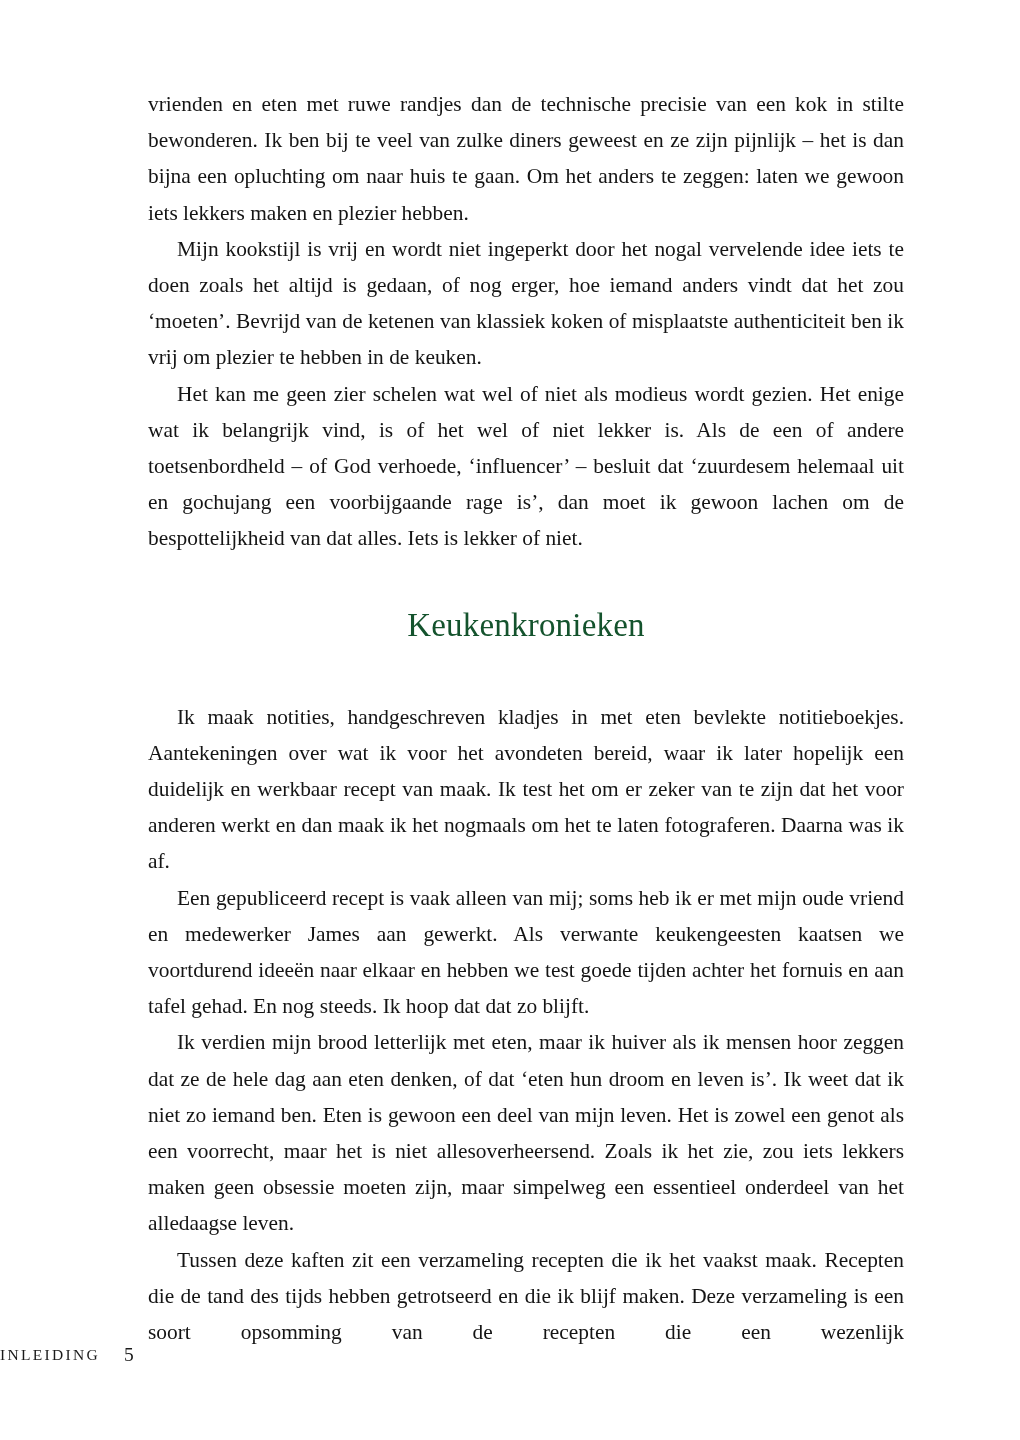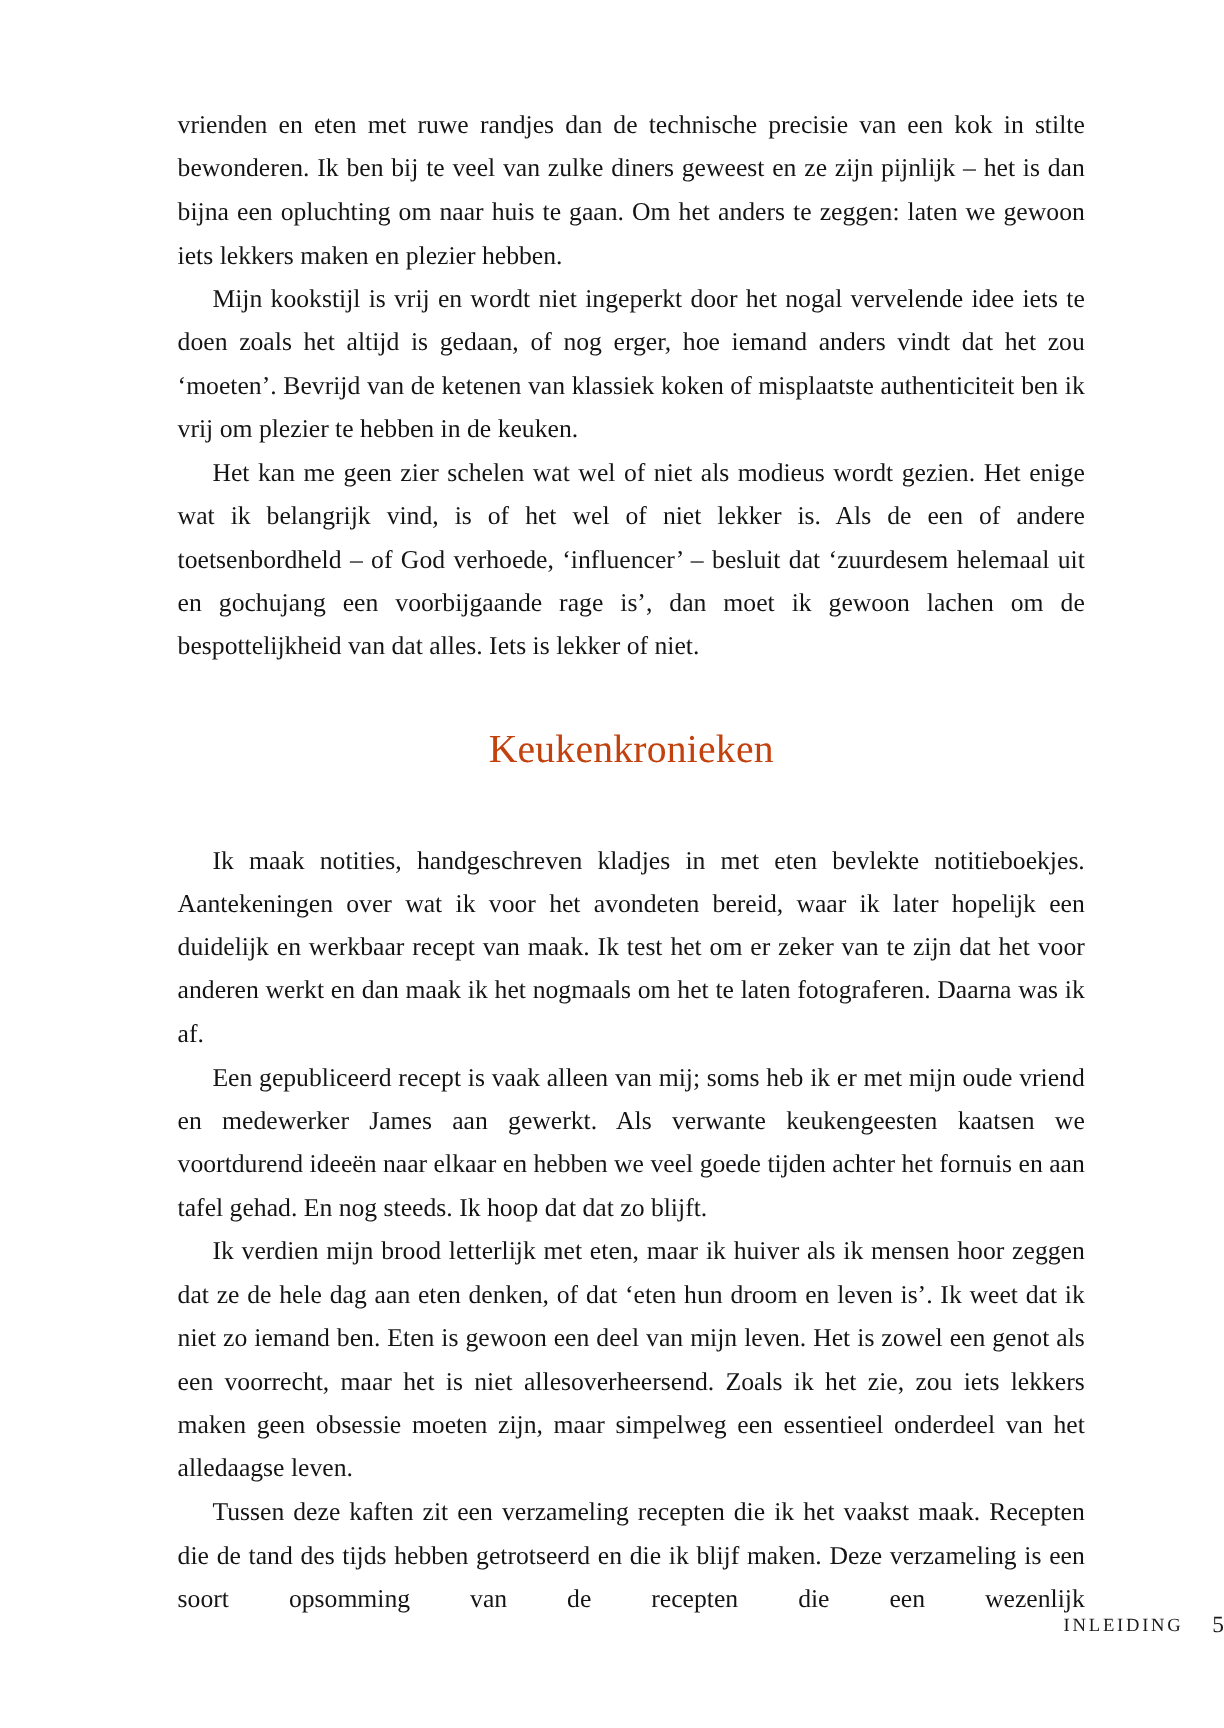--- a/index.html
+++ b/index.html
@@ -54,33 +54,33 @@
     width: 100%;
   }
 
   .chapter-heading {
     margin: 0;
     font-size: 33px;
     line-height: 40px;
     font-weight: 400;
     text-align: center;
     text-indent: 0;
-    color: #c2410c;
+    color: #14532d;
     letter-spacing: 0.2px;
   }
 
   .spacer-before-heading { height: 48px; }
   .spacer-after-heading  { height: 54px; }
 
   .page-footer {
     position: absolute;
     left: 0;
     right: 0;
     top: 1344px;
-    text-align: right;
+    text-align: left;
     color: #1a1a1a;
   }
 
   .running-head {
     font-size: 15.5px;
     letter-spacing: 2.3px;
     text-transform: uppercase;
     vertical-align: middle;
   }
 
@@ -105,21 +105,21 @@
 
     <div class="spacer-before-heading"></div>
 
     <h2 class="chapter-heading">Keukenkronieken</h2>
 
     <div class="spacer-after-heading"></div>
 
 
     <p class="body-par">Ik maak notities, handgeschreven kladjes in met eten bevlekte notitieboekjes. Aantekeningen over wat ik voor het avondeten bereid, waar ik later hopelijk een duidelijk en werkbaar recept van maak. Ik test het om er zeker van te zijn dat het voor anderen werkt en dan maak ik het nogmaals om het te laten fotograferen. Daarna was ik af.</p>
 
-    <p class="body-par">Een gepubliceerd recept is vaak alleen van mij; soms heb ik er met mijn oude vriend en medewerker James aan gewerkt. Als verwante keukengeesten kaatsen we voortdurend ideeën naar elkaar en hebben we veel goede tijden achter het fornuis en aan tafel gehad. En nog steeds. Ik hoop dat dat zo blijft.</p>
+    <p class="body-par">Een gepubliceerd recept is vaak alleen van mij; soms heb ik er met mijn oude vriend en medewerker James aan gewerkt. Als verwante keukengeesten kaatsen we voortdurend ideeën naar elkaar en hebben we test goede tijden achter het fornuis en aan tafel gehad. En nog steeds. Ik hoop dat dat zo blijft.</p>
 
     <p class="body-par">Ik verdien mijn brood letterlijk met eten, maar ik huiver als ik mensen hoor zeggen dat ze de hele dag aan eten denken, of dat ‘eten hun droom en leven is’. Ik weet dat ik niet zo iemand ben. Eten is gewoon een deel van mijn leven. Het is zowel een genot als een voorrecht, maar het is niet allesoverheersend. Zoals ik het zie, zou iets lekkers maken geen obsessie moeten zijn, maar simpelweg een essentieel onderdeel van het alledaagse leven.</p>
 
     <p class="body-par justify-all">Tussen deze kaften zit een verzameling recepten die ik het vaakst maak. Recepten die de tand des tijds hebben getrotseerd en die ik blijf maken. Deze verzameling is een soort opsomming van de recepten die een wezenlijk</p>
 
   </div>
 
   <div class="page-footer">
     <span class="running-head">INLEIDING</span><span class="folio">5</span>
   </div>

